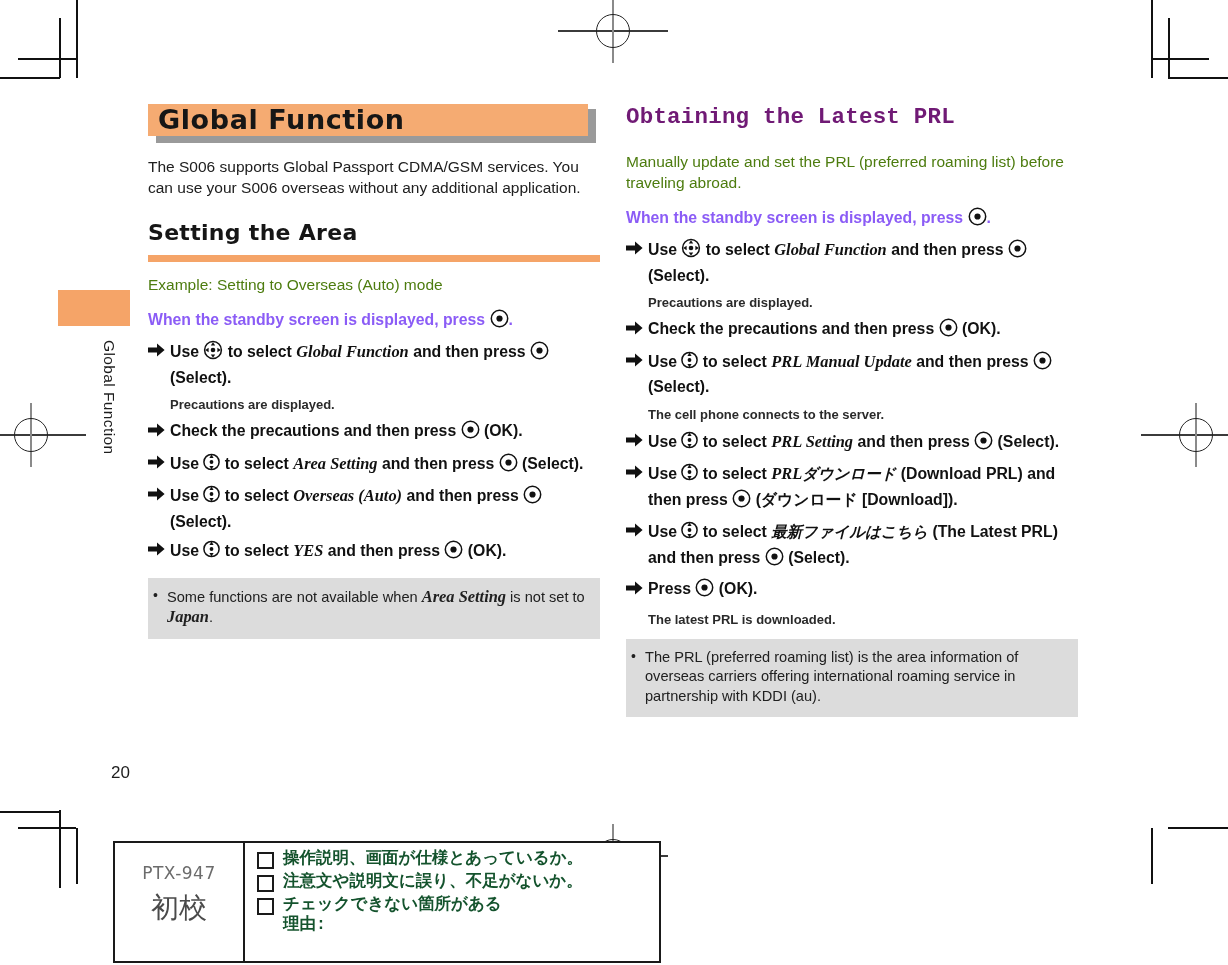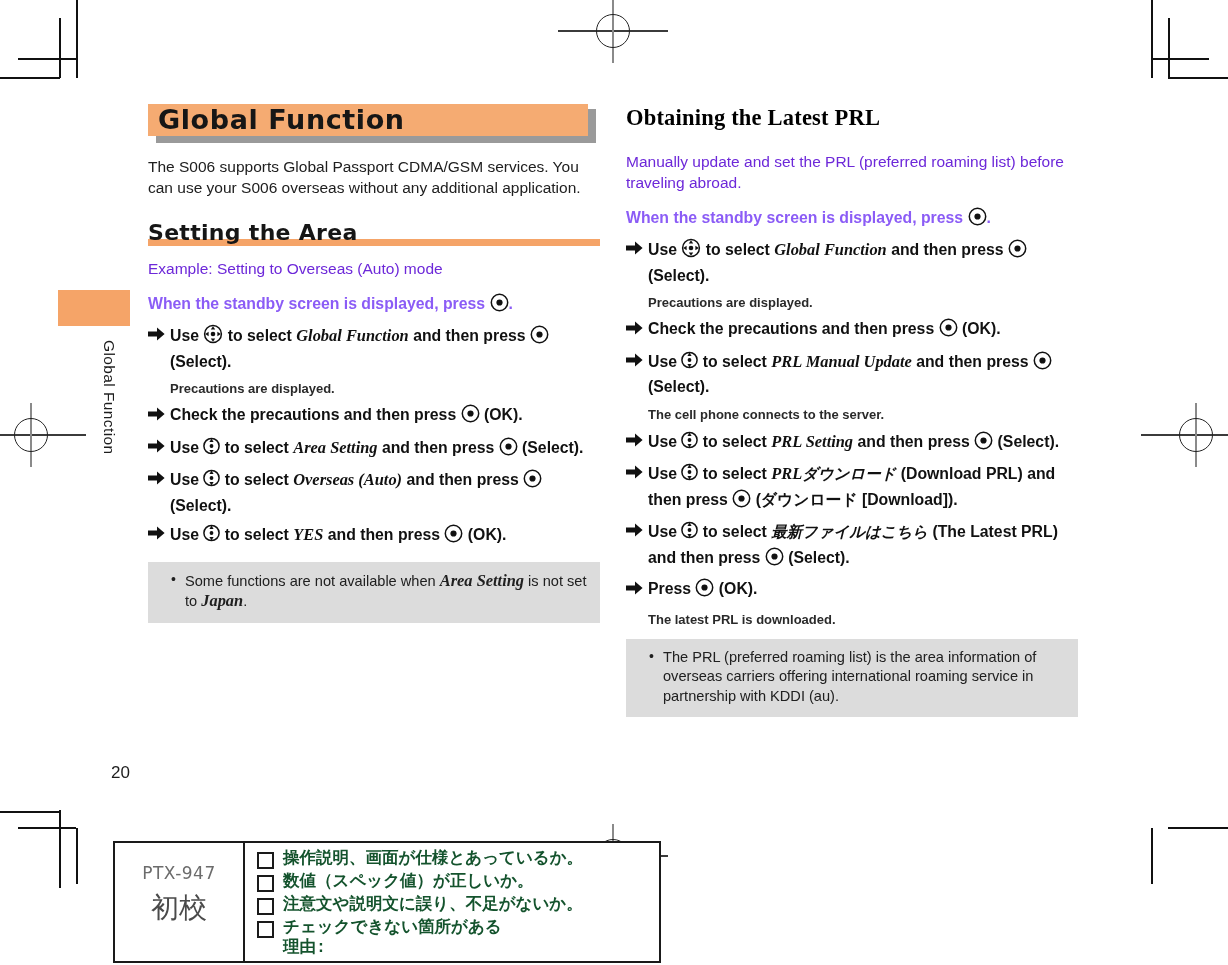--- a/index.html
+++ b/index.html
@@ -32,41 +32,41 @@
   
   .banner{position:relative;height:36px;margin-bottom:16px;}
   .banner .bg{position:absolute;left:0;top:0;width:440px;height:32px;background:#F5AB72;}
   .banner .shadow{position:absolute;left:8px;top:32px;width:440px;height:7px;background:#9a9a9a;}
   .banner .shadow2{position:absolute;left:440px;top:5px;width:8px;height:34px;background:#9a9a9a;}
   .banner .txt{position:absolute;left:10px;top:-1px;font-size:27px;font-weight:bold;letter-spacing:.6px;color:#161616;line-height:34px;font-family:"DejaVu Sans",sans-serif;}
 
   .intro{font-size:15.5px;line-height:21px;color:#202020;margin:0 0 22px 0;max-width:452px;}
 
   
-  .secHead{position:relative;margin:0 0 12px 0;padding-bottom:0;}
+  .secHead{position:relative;margin:0 0 12px 0;padding-bottom:16px;}
   .secHead .t{font-size:22px;font-weight:bold;letter-spacing:.3px;color:#161616;line-height:26px;font-family:"DejaVu Sans",sans-serif;position:relative;z-index:2;display:inline;}
   .secHead .rule{position:absolute;left:0;right:0;bottom:0px;height:7px;background:#F5A468;z-index:1;}
 
   .bigHead{position:relative;margin:0 0 16px 0;padding-bottom:2px;}
-  .bigHead .line{font-size:22.5px;font-weight:bold;letter-spacing:.2px;color:#000000;line-height:27px;font-family:Liberation Serif, serif;position:relative;z-index:2;}
+  .bigHead .line{font-size:22.5px;font-weight:bold;letter-spacing:.2px;color:#701a75;line-height:27px;font-family:Liberation Mono, monospace;position:relative;z-index:2;}
   .bigHead .rule{position:absolute;left:0;right:0;bottom:1px;height:7px;background:#F5A468;z-index:1;}
 
-  .lead{font-size:15.5px;line-height:21px;color:#6d28d9;margin:0 0 14px 0;}
+  .lead{font-size:15.5px;line-height:21px;color:#4d7c0f;margin:0 0 14px 0;}
 
   .stepLead{font-size:15.8px;font-weight:bold;line-height:22px;margin:0 0 6px 0;color:#8b5cf6;}
 
   .step{position:relative;padding-left:22px;font-size:15.8px;font-weight:bold;line-height:22.5px;margin:0 0 6px 0;color:#111;}
   .step .arw{position:absolute;left:0;top:2px;width:17px;height:16px;}
   .sub{font-size:13px;font-weight:bold;line-height:19px;color:#2a2a2a;margin:1px 0 6px 0;padding-left:22px;}
 
   .it{font-family:"Liberation Serif","DejaVu Serif",serif;font-style:italic;font-weight:bold;font-size:16.4px;}
   .jp{font-family:"DejaVu Sans",sans-serif;font-style:italic;font-weight:bold;font-size:15.4px;}
 
   
-  .note{background:#DCDCDC;padding:9px 12px 11px 22px;margin-top:12px;}
+  .note{background:#DCDCDC;padding:9px 12px 11px 4px;margin-top:12px;}
   .note .row{position:relative;padding-left:15px;font-size:14.6px;line-height:19.5px;color:#202020;}
   .note .row:before{content:"\2022";position:absolute;left:1px;top:-1px;font-size:14px;}
 
   
   .ico{display:inline-block;vertical-align:-3px;}
 
   
   #sideTab{position:absolute;left:58px;top:290px;width:72px;height:36px;background:#F5A468;}
   #sideLabel{position:absolute;left:100px;top:340px;font-size:15.5px;color:#1d1d1d;
     writing-mode:vertical-rl;text-orientation:mixed;letter-spacing:.4px;white-space:nowrap;}
@@ -354,24 +354,20 @@
       <div class="code">PTX-947</div>
       <div class="kanji">初校</div>
     </div>
     <div id="stampRight">
         <div class="chkRow">
           <span class="chkBox"></span>
           <span class="chkTxt">操作説明、画面が仕様とあっているか。</span>
         </div>
         <div class="chkRow">
           <span class="chkBox"></span>
-          <span class="chkTxt">数値（スペック値）が正しいか。</span>
-        </div>
-        <div class="chkRow">
-          <span class="chkBox"></span>
           <span class="chkTxt">注意文や説明文に誤り、不足がないか。</span>
         </div>
         <div class="chkRow">
           <span class="chkBox"></span>
           <span class="chkTxt">チェックできない箇所がある<span class="second">理由:</span></span>
         </div>
       </div>
   </div>
 
 </div>

